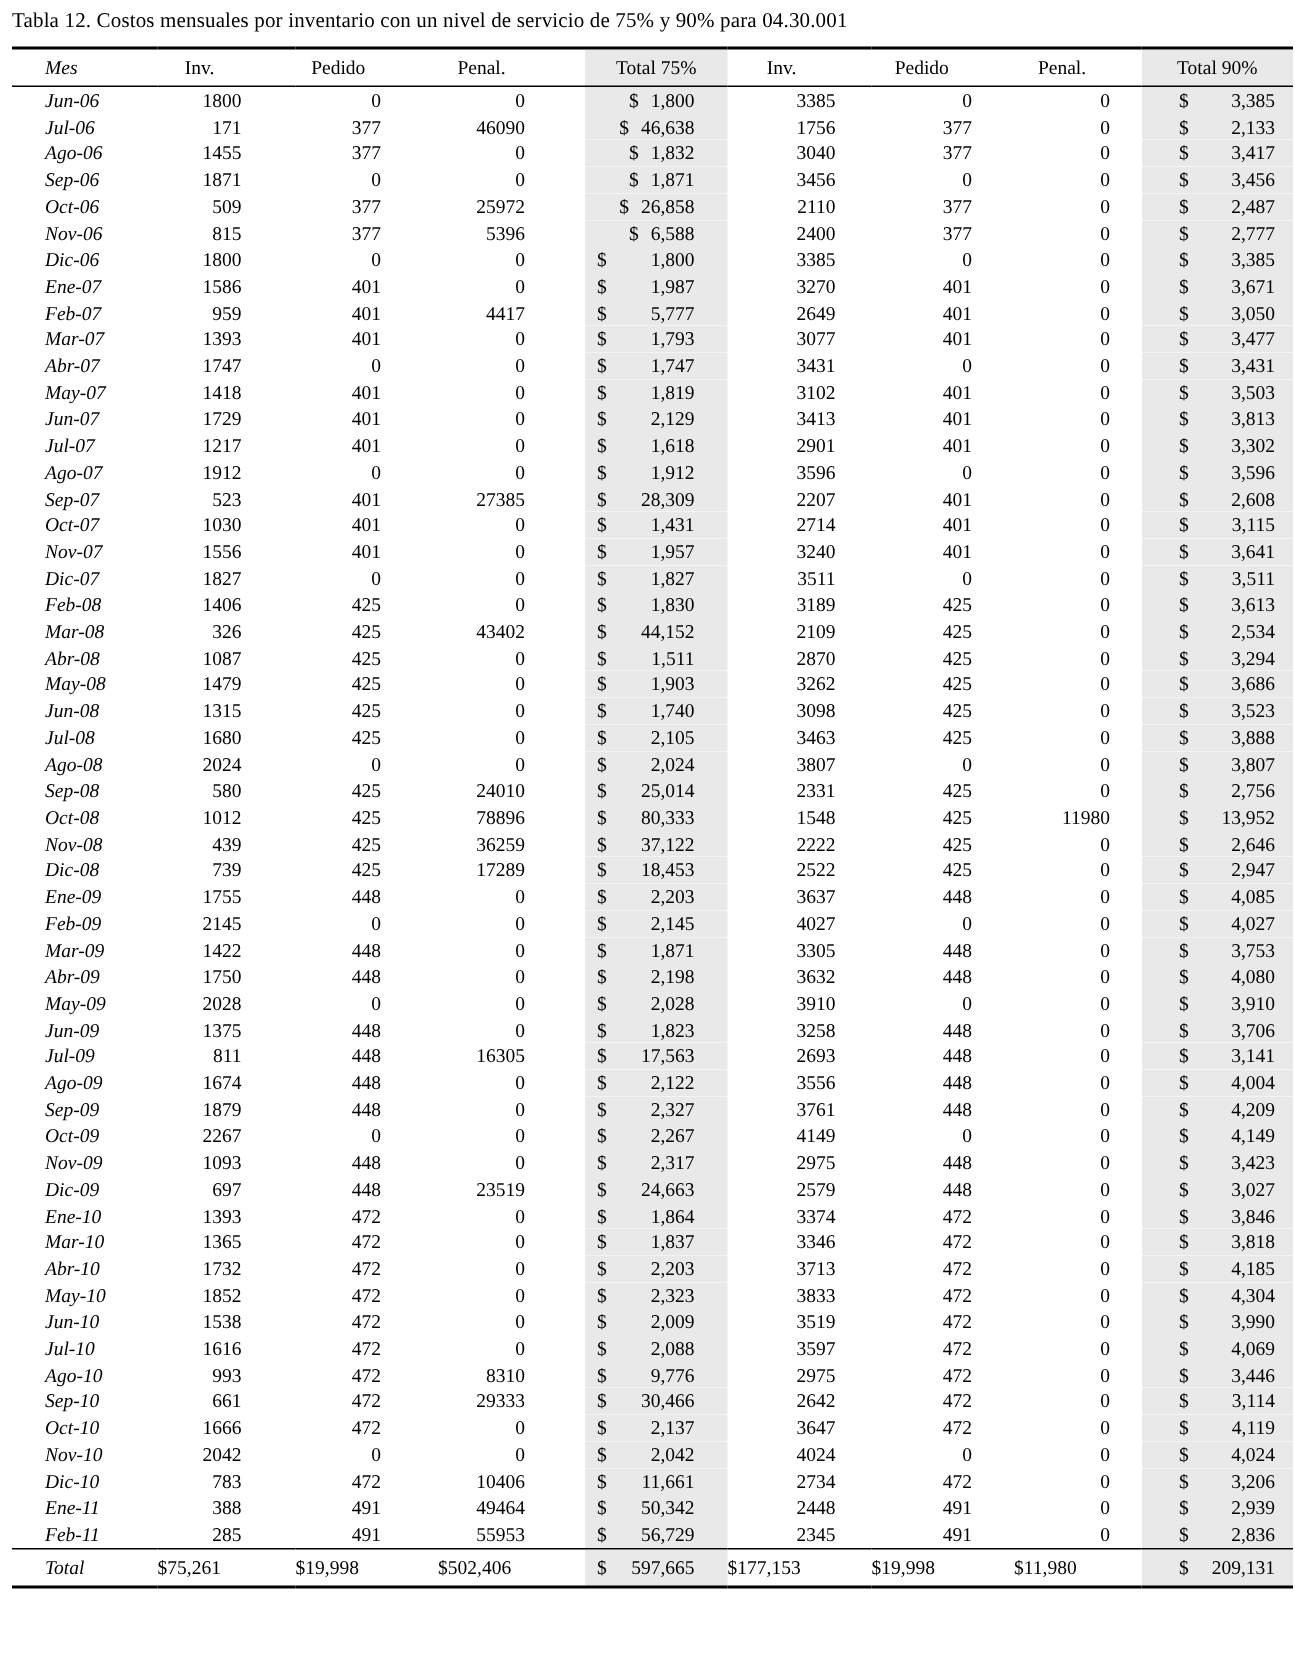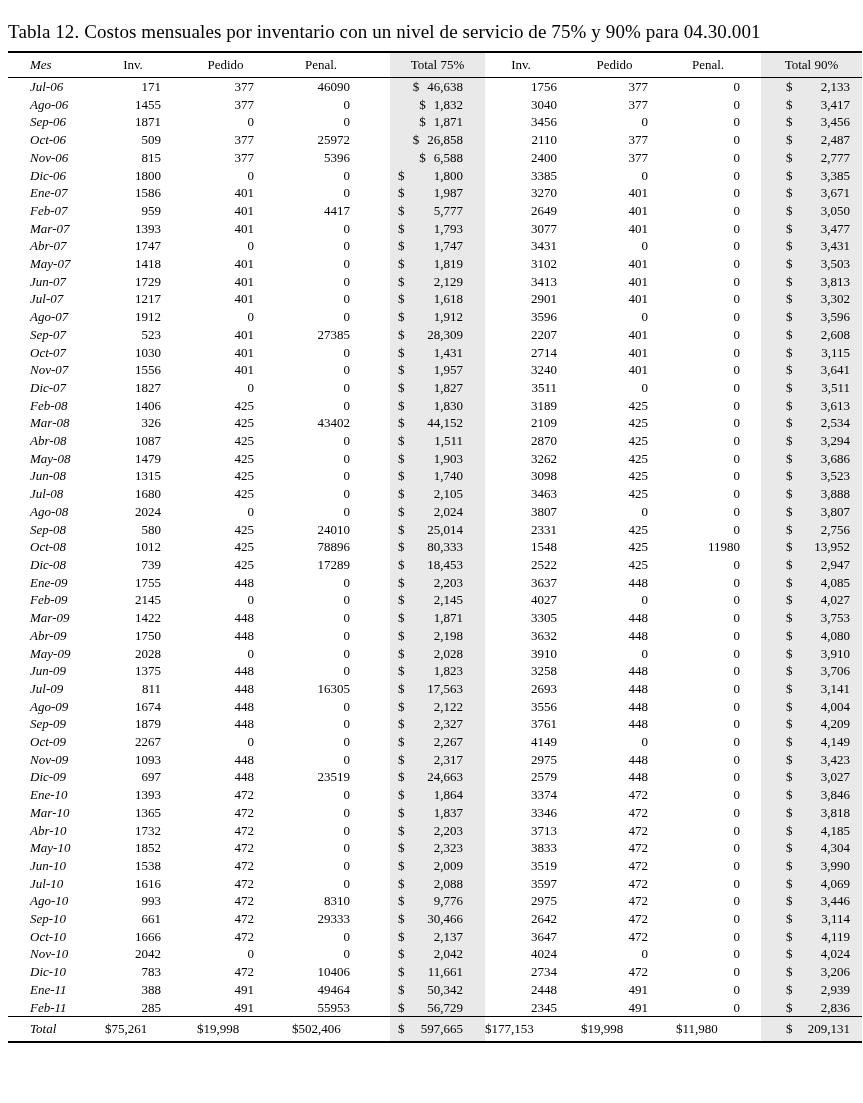--- a/index.html
+++ b/index.html
@@ -4,23 +4,23 @@
 <style>
   html, body { margin: 0; padding: 0; background: #ffffff; }
   body {
     width: 863px; height: 1103px;
     font-family: "Liberation Serif", serif;
     color: #000;
     overflow: hidden;
   }
   .page { padding: 7px 0 0 8px; }
   .title {
-    font-size: 19px;
+    font-size: 14px;
     font-weight: normal;
-    margin: 14px 0 8px 0;
+    margin: 0 0 8px 0;
     letter-spacing: 0.1px;
     white-space: nowrap;
   }
   table.costs {
     border-collapse: collapse;
     table-layout: fixed;
     width: 854px;
     border-top: 2px solid #000;
     border-bottom: 2.5px solid #000;
     font-size: 13px;
@@ -98,20 +98,41 @@
           <th>Penal.</th>
           <th>Total 75%</th>
           <th>Inv.</th>
           <th>Pedido</th>
           <th>Penal.</th>
           <th>Total 90%</th>
         </tr>
     </thead>
     <tbody>
         <tr>
+          <td>Jun-06</td>
+          <td>1800</td>
+          <td>0</td>
+          <td>0</td>
+          <td>
+            <div class="acct tight">
+              <span>$</span>
+              <span>1,800</span>
+            </div>
+          </td>
+          <td>3385</td>
+          <td>0</td>
+          <td>0</td>
+          <td>
+            <div class="acct">
+              <span>$</span>
+              <span>3,385</span>
+            </div>
+          </td>
+        </tr>
+        <tr>
           <td>Jul-06</td>
           <td>171</td>
           <td>377</td>
           <td>46090</td>
           <td>
             <div class="acct tight">
               <span>$</span>
               <span>46,638</span>
             </div>
           </td>
@@ -661,20 +682,41 @@
               <span>80,333</span>
             </div>
           </td>
           <td>1548</td>
           <td>425</td>
           <td>11980</td>
           <td>
             <div class="acct">
               <span>$</span>
               <span>13,952</span>
+            </div>
+          </td>
+        </tr>
+        <tr>
+          <td>Nov-08</td>
+          <td>439</td>
+          <td>425</td>
+          <td>36259</td>
+          <td>
+            <div class="acct">
+              <span>$</span>
+              <span>37,122</span>
+            </div>
+          </td>
+          <td>2222</td>
+          <td>425</td>
+          <td>0</td>
+          <td>
+            <div class="acct">
+              <span>$</span>
+              <span>2,646</span>
             </div>
           </td>
         </tr>
         <tr>
           <td>Dic-08</td>
           <td>739</td>
           <td>425</td>
           <td>17289</td>
           <td>
             <div class="acct">

